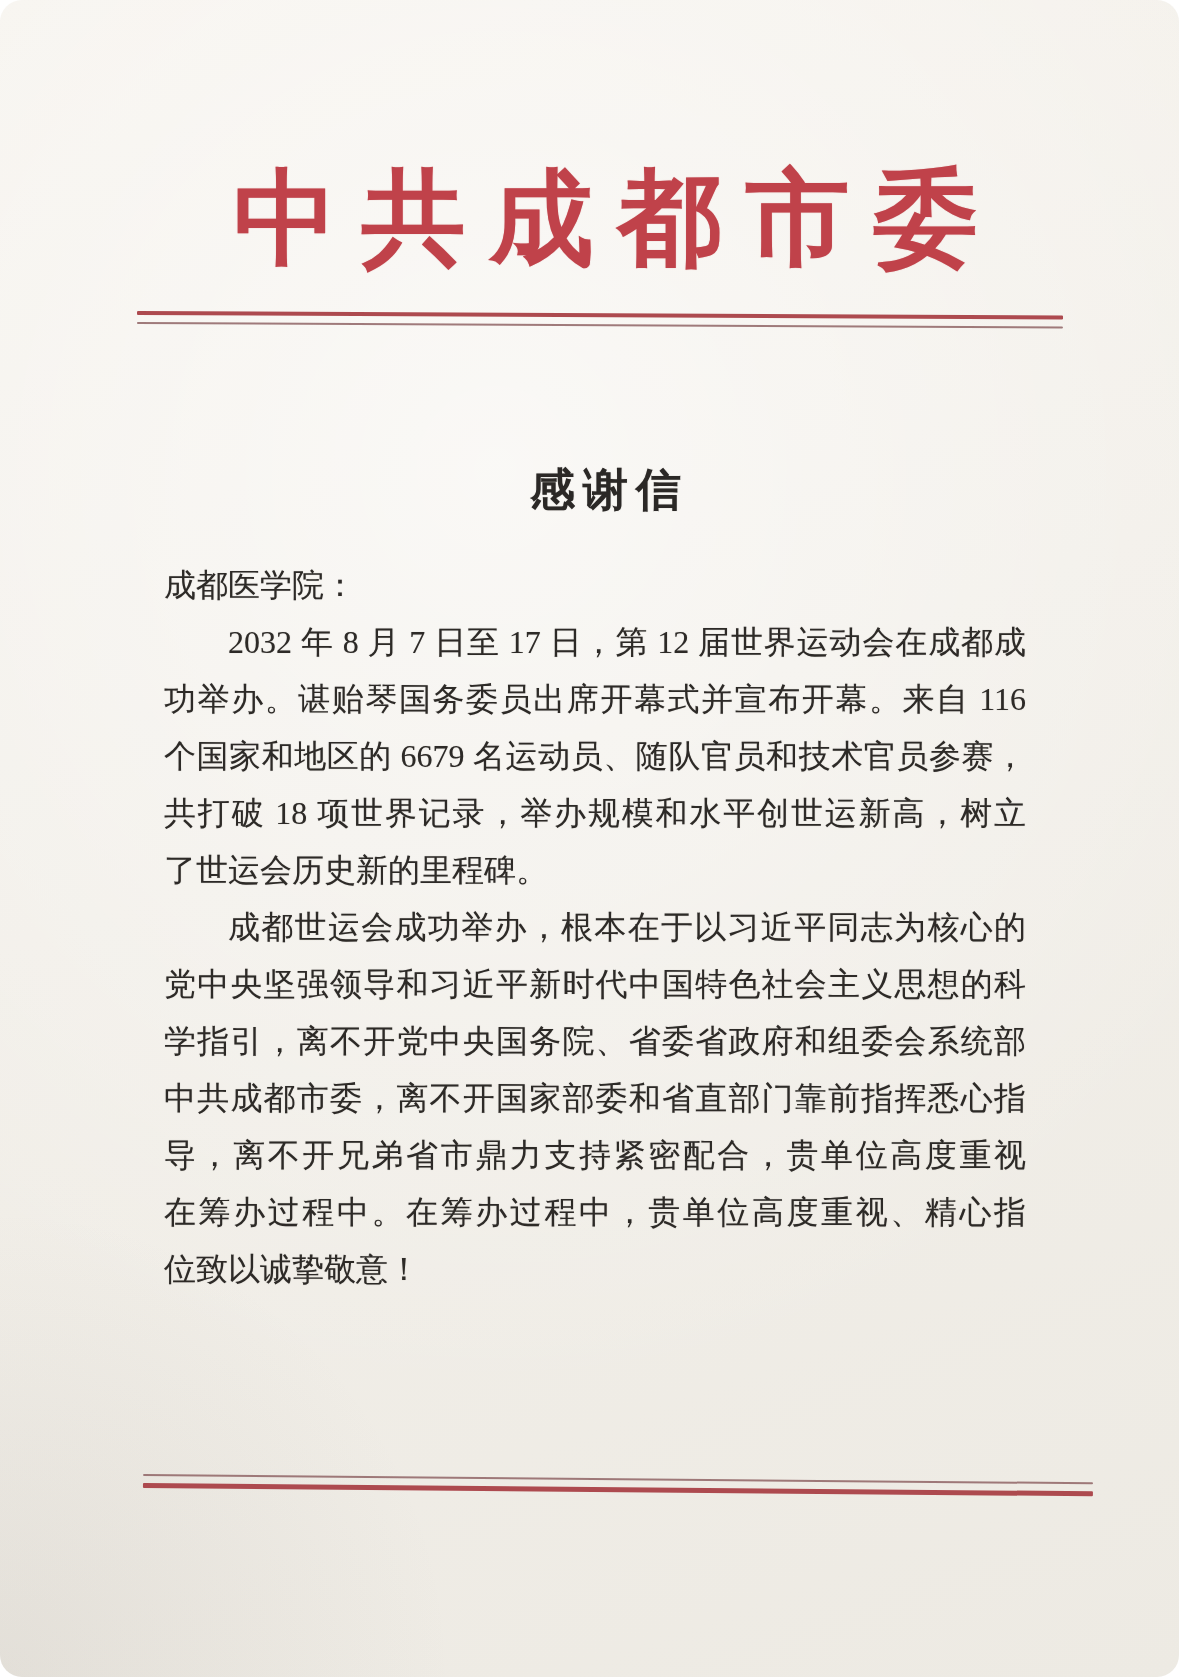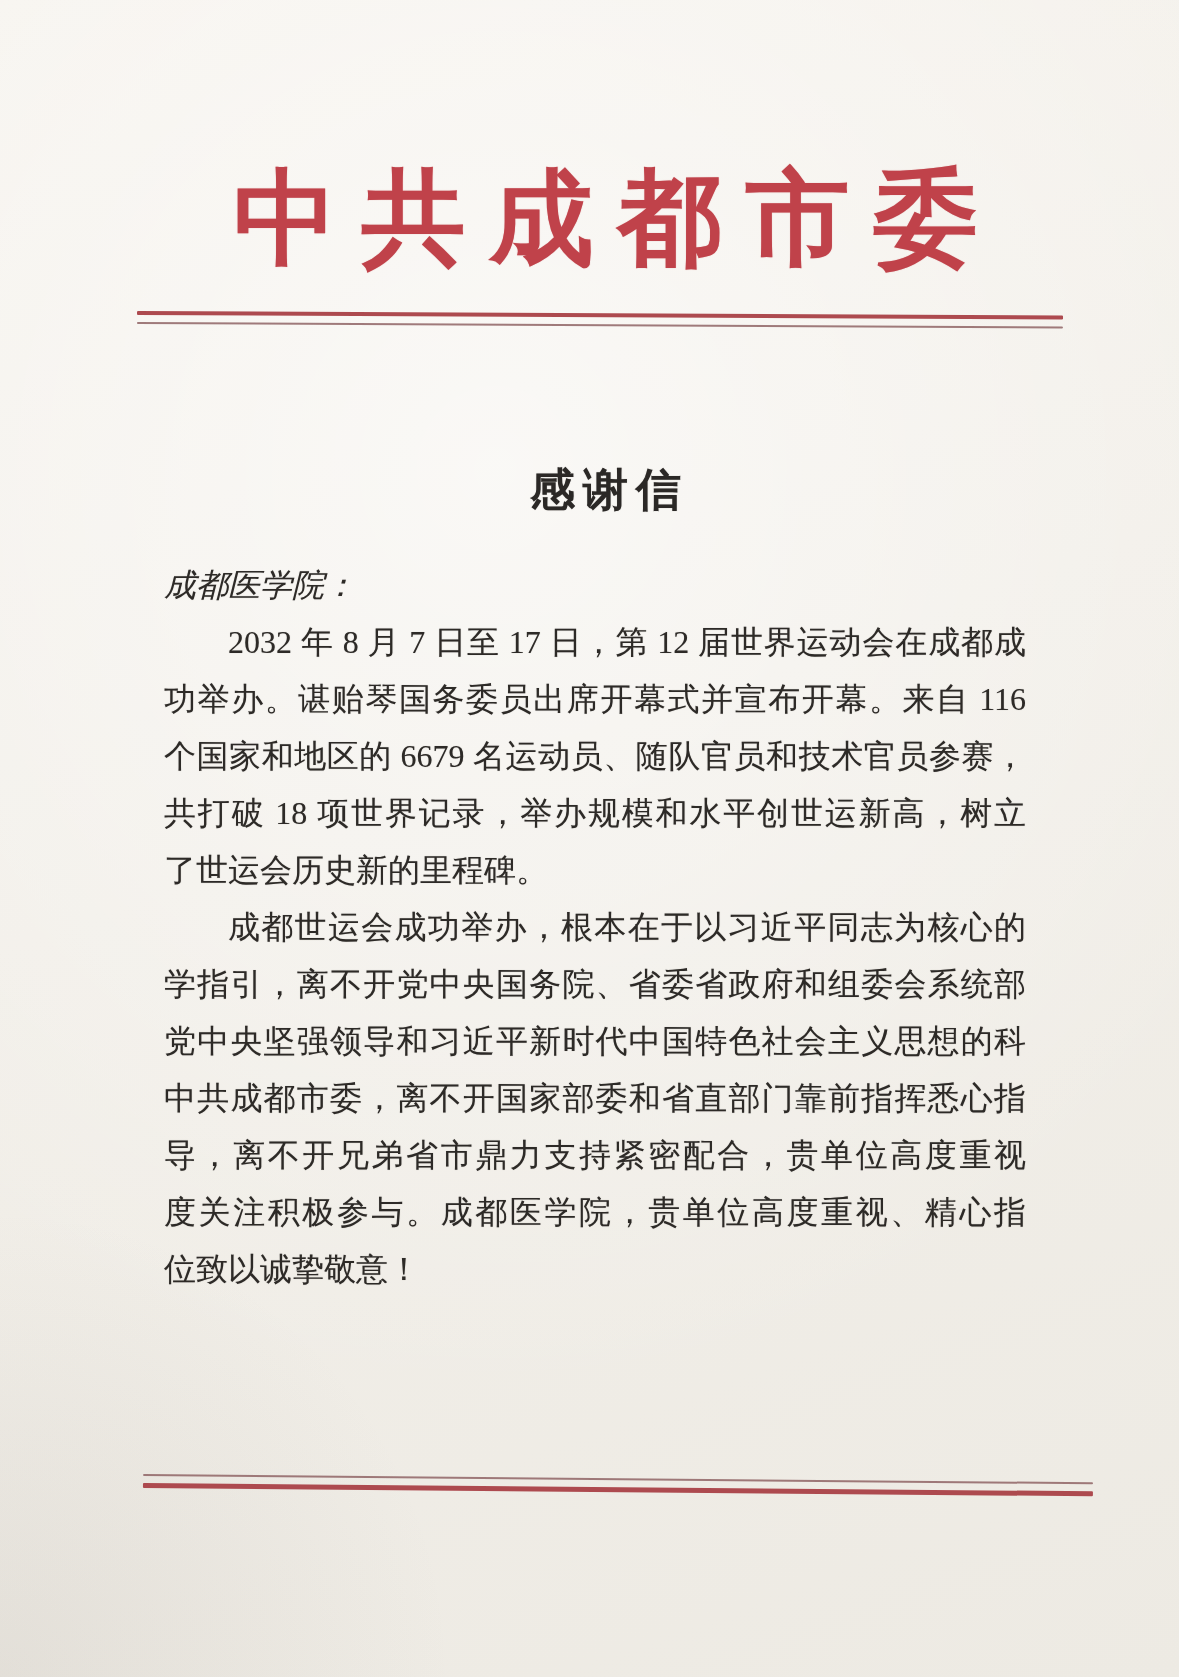--- a/index.html
+++ b/index.html
@@ -9,20 +9,21 @@
     overflow: hidden;
   }
   .photo {
     position: relative;
     width: 1179px; height: 1677px;
     background:
       radial-gradient(55% 40% at 0% 100%, rgba(120,110,100,0.10), rgba(120,110,100,0) 70%),
       radial-gradient(120% 90% at 42% 28%, rgba(255,255,255,0.55), rgba(255,255,255,0) 62%),
       linear-gradient(160deg, #f7f4ef 0%, #f2efe9 45%, #edeae3 100%);
     overflow: hidden;
+    border-radius: 22px;
   }
 
   
   .letterhead {
     position: absolute;
     top: 156px; left: 0; right: 0;
     text-align: center;
     transform: translateX(16px);
     font-size: 104px;
     line-height: 1.22;
@@ -59,21 +60,21 @@
 
   
   .letter-body {
     position: absolute;
     top: 557px; left: 164px; width: 862px;
     font-size: 32px;
     line-height: 57px;
     color: #2d2a27;
     text-shadow: 0 0 1px rgba(45,42,39,0.3);
   }
-  .salutation { text-align: left; font-style: italic; }
+  .salutation { text-align: left; }
   .line {
     text-align: justify;
     text-align-last: justify;
     text-justify: inter-ideograph;
   }
   .line.first { padding-left: 64px; } 
   .line.short { text-align-last: left; } 
 </style>
 </head>
 <body>
@@ -94,25 +95,25 @@
     <div id="paragraphs">
         <div>
           <div class="line first">2032 年 8 月 7 日至 17 日，第 12 届世界运动会在成都成</div>
           <div class="line">功举办。谌贻琴国务委员出席开幕式并宣布开幕。来自 116</div>
           <div class="line">个国家和地区的 6679 名运动员、随队官员和技术官员参赛，</div>
           <div class="line">共打破 18 项世界记录，举办规模和水平创世运新高，树立</div>
           <div class="line short">了世运会历史新的里程碑。</div>
         </div>
         <div>
           <div class="line first">成都世运会成功举办，根本在于以习近平同志为核心的</div>
+          <div class="line">党中央坚强领导和习近平新时代中国特色社会主义思想的科</div>
           <div class="line">学指引，离不开党中央国务院、省委省政府和组委会系统部</div>
-          <div class="line">党中央坚强领导和习近平新时代中国特色社会主义思想的科</div>
           <div class="line">中共成都市委，离不开国家部委和省直部门靠前指挥悉心指</div>
           <div class="line">导，离不开兄弟省市鼎力支持紧密配合，贵单位高度重视</div>
-          <div class="line">度关注积极参与。成都医学院，贵单位高度重视、精心指</div>
+          <div class="line">在筹办过程中。在筹办过程中，贵单位高度重视、精心指</div>
           <div class="line short">位致以诚挚敬意！</div>
         </div>
       </div>
   </div>
 
   <div class="rule rule-bottom">
     <div class="bar bar-thin" style="background: rgb(143, 100, 101);"></div>
     <div class="bar bar-thick" style="background: rgb(173, 74, 79);"></div>
   </div>
 

